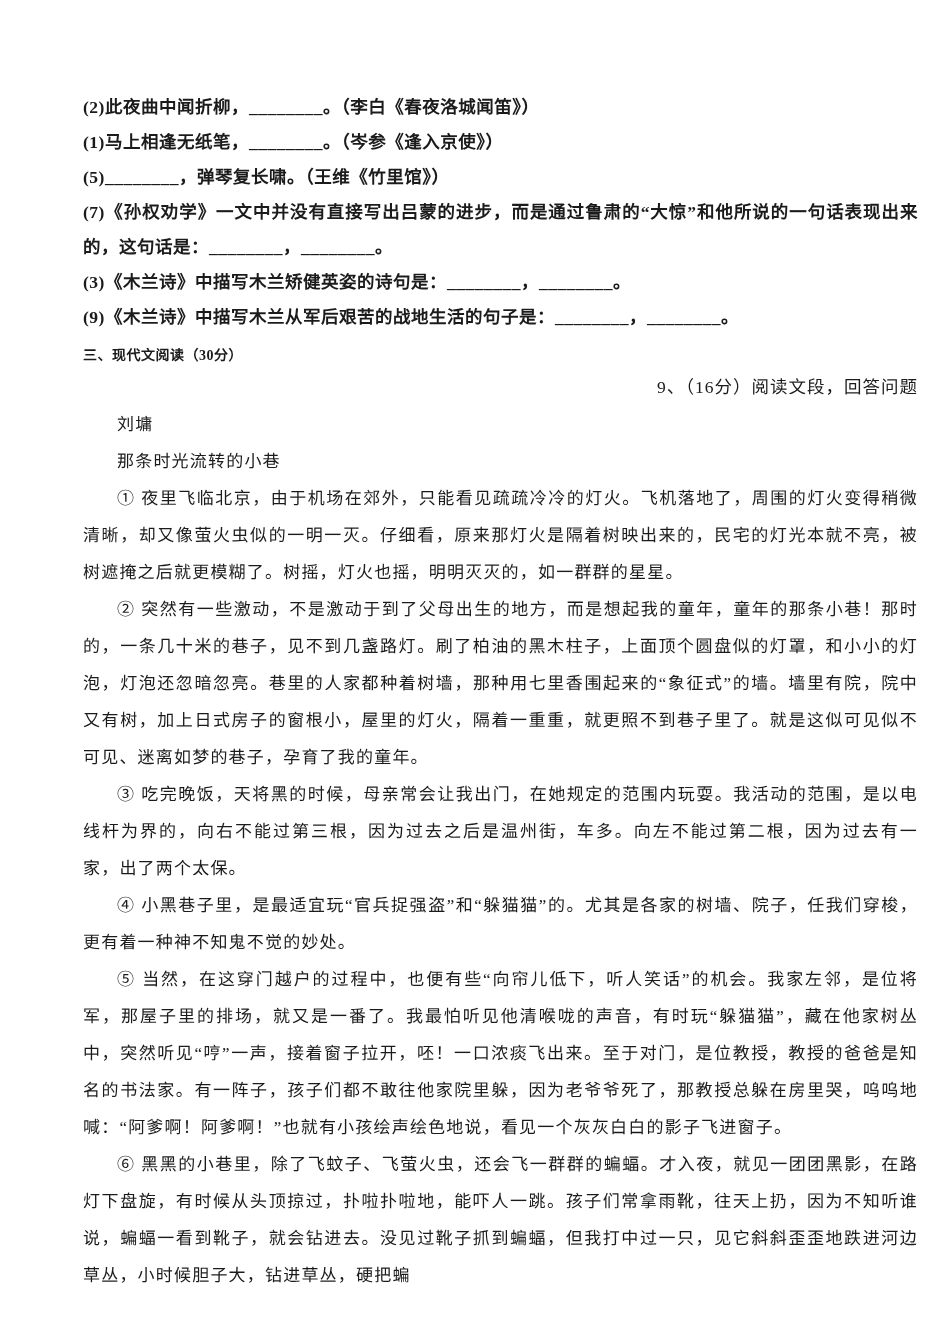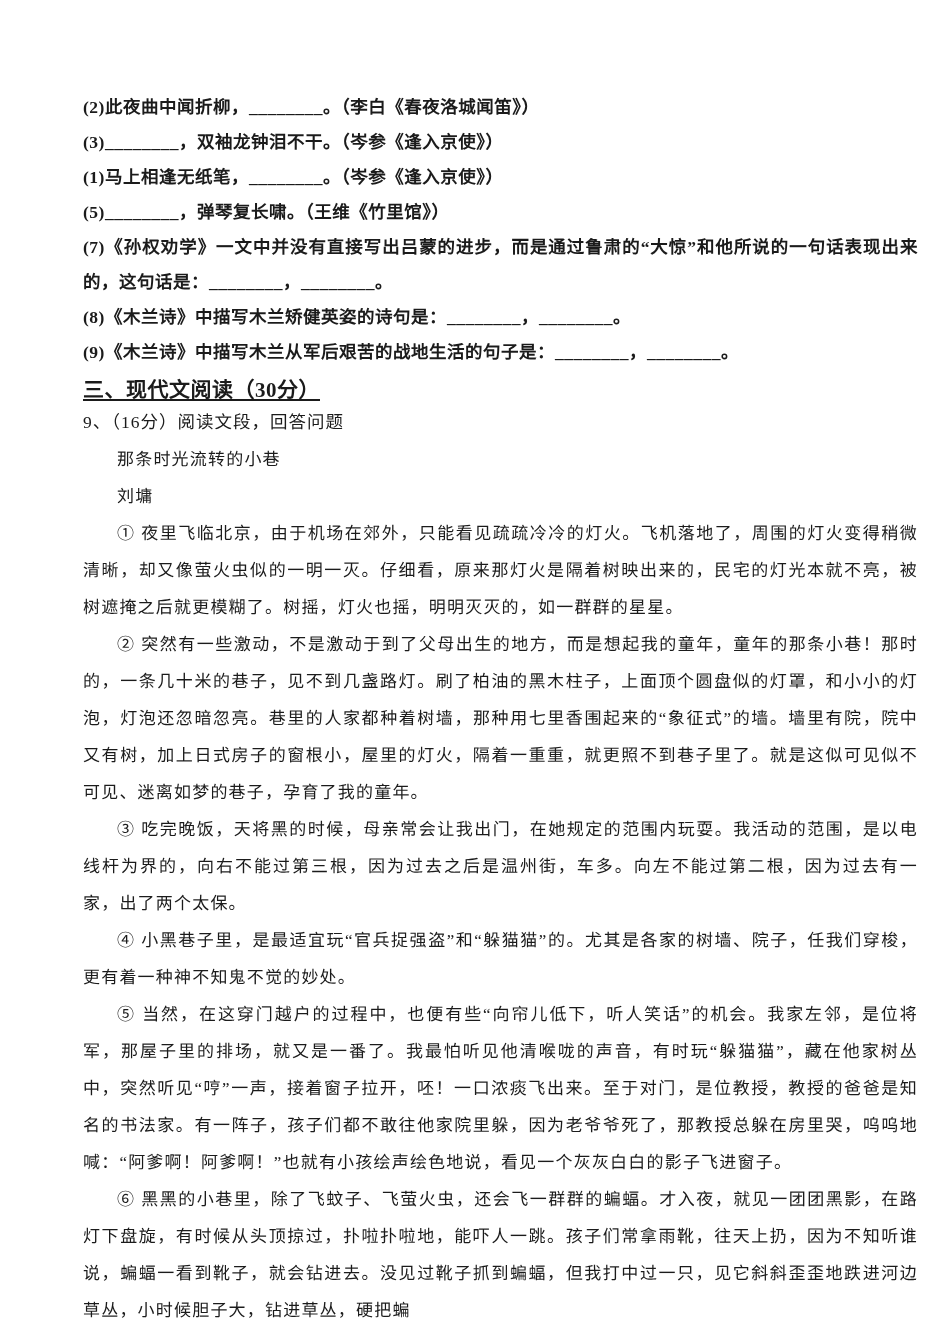--- a/index.html
+++ b/index.html
@@ -25,33 +25,33 @@
     font-size: 17.5px;
     line-height: 35px;
     font-weight: 700;
     letter-spacing: 0.5px;
     text-align: justify;
     text-align-last: left;
   }
   
   .section-heading {
     margin: 4px 0 0 0;
-    font-size: 21px;
+    font-size: 14px;
     line-height: 33px;
     font-weight: 700;
     letter-spacing: 0.5px;
-    text-decoration: underline;
   }
   
   .stem {
     margin: 0;
     font-size: 17.5px;
     line-height: 30px;
     font-weight: 400;
     letter-spacing: 1px;
+    text-align: right;
   }
   
   .passage p {
     margin: 0;
     font-size: 17px;
     line-height: 37px;
     font-weight: 400;
     letter-spacing: 1.2px;
     text-align: justify;
     text-align-last: left;
@@ -67,34 +67,33 @@
     margin-top: 4px;
   }
 </style>
 </head>
 <body>
 
 <div class="page">
 
   <div class="questions">
     <p class="q">(2)此夜曲中闻折柳，________。（李白《春夜洛城闻笛》）</p>
-    <p class="q">(3)________，双袖龙钟泪不干。（岑参《逢入京使》）</p>
     <p class="q">(1)马上相逢无纸笔，________。（岑参《逢入京使》）</p>
     <p class="q">(5)________，弹琴复长啸。（王维《竹里馆》）</p>
     <p class="q">(7)《孙权劝学》一文中并没有直接写出吕蒙的进步，而是通过鲁肃的“大惊”和他所说的一句话表现出来的，这句话是：________，________。</p>
-    <p class="q">(8)《木兰诗》中描写木兰矫健英姿的诗句是：________，________。</p>
+    <p class="q">(3)《木兰诗》中描写木兰矫健英姿的诗句是：________，________。</p>
     <p class="q">(9)《木兰诗》中描写木兰从军后艰苦的战地生活的句子是：________，________。</p>
   </div>
 
   <p class="section-heading">三、现代文阅读（30分）</p>
   <p class="stem">9、（16分）阅读文段，回答问题</p>
 
   <div class="passage">
+    <p class="head">刘墉</p>
     <p class="head">那条时光流转的小巷</p>
-    <p class="head">刘墉</p>
     <p class="para">① 夜里飞临北京，由于机场在郊外，只能看见疏疏冷冷的灯火。飞机落地了，周围的灯火变得稍微清晰，却又像萤火虫似的一明一灭。仔细看，原来那灯火是隔着树映出来的，民宅的灯光本就不亮，被树遮掩之后就更模糊了。树摇，灯火也摇，明明灭灭的，如一群群的星星。</p>
     <p class="para">② 突然有一些激动，不是激动于到了父母出生的地方，而是想起我的童年，童年的那条小巷！那时的，一条几十米的巷子，见不到几盏路灯。刷了柏油的黑木柱子，上面顶个圆盘似的灯罩，和小小的灯泡，灯泡还忽暗忽亮。巷里的人家都种着树墙，那种用七里香围起来的“象征式”的墙。墙里有院，院中又有树，加上日式房子的窗根小，屋里的灯火，隔着一重重，就更照不到巷子里了。就是这似可见似不可见、迷离如梦的巷子，孕育了我的童年。</p>
     <p class="para">③ 吃完晚饭，天将黑的时候，母亲常会让我出门，在她规定的范围内玩耍。我活动的范围，是以电线杆为界的，向右不能过第三根，因为过去之后是温州街，车多。向左不能过第二根，因为过去有一家，出了两个太保。</p>
     <p class="para">④ 小黑巷子里，是最适宜玩“官兵捉强盗”和“躲猫猫”的。尤其是各家的树墙、院子，任我们穿梭，更有着一种神不知鬼不觉的妙处。</p>
     <p class="para">⑤ 当然，在这穿门越户的过程中，也便有些“向帘儿低下，听人笑话”的机会。我家左邻，是位将军，那屋子里的排场，就又是一番了。我最怕听见他清喉咙的声音，有时玩“躲猫猫”，藏在他家树丛中，突然听见“哼”一声，接着窗子拉开，呸！一口浓痰飞出来。至于对门，是位教授，教授的爸爸是知名的书法家。有一阵子，孩子们都不敢往他家院里躲，因为老爷爷死了，那教授总躲在房里哭，呜呜地喊：“阿爹啊！阿爹啊！”也就有小孩绘声绘色地说，看见一个灰灰白白的影子飞进窗子。</p>
     <p class="para">⑥ 黑黑的小巷里，除了飞蚊子、飞萤火虫，还会飞一群群的蝙蝠。才入夜，就见一团团黑影，在路灯下盘旋，有时候从头顶掠过，扑啦扑啦地，能吓人一跳。孩子们常拿雨靴，往天上扔，因为不知听谁说，蝙蝠一看到靴子，就会钻进去。没见过靴子抓到蝙蝠，但我打中过一只，见它斜斜歪歪地跌进河边草丛，小时候胆子大，钻进草丛，硬把蝙</p>
   </div>
 
 </div>
 

